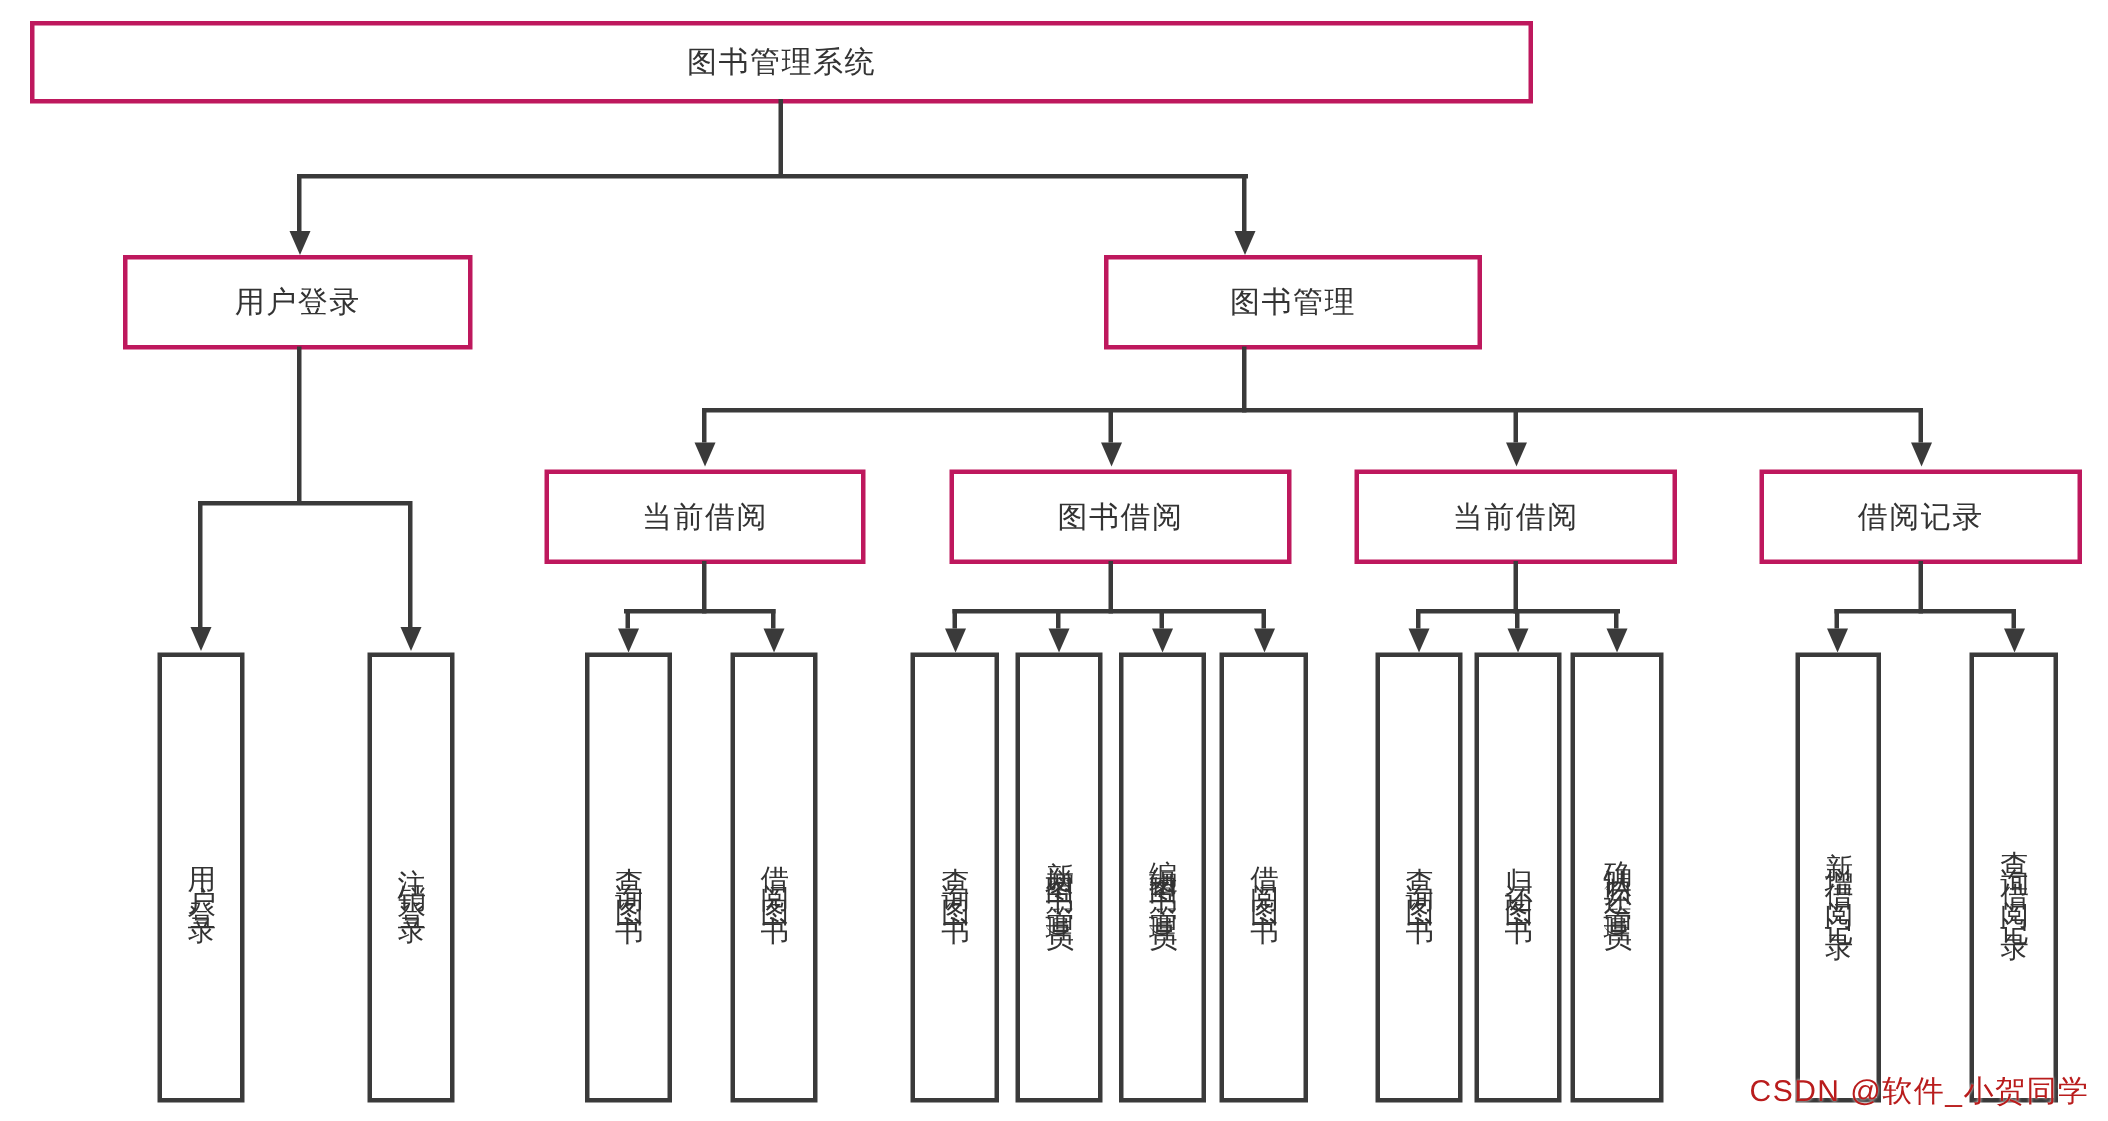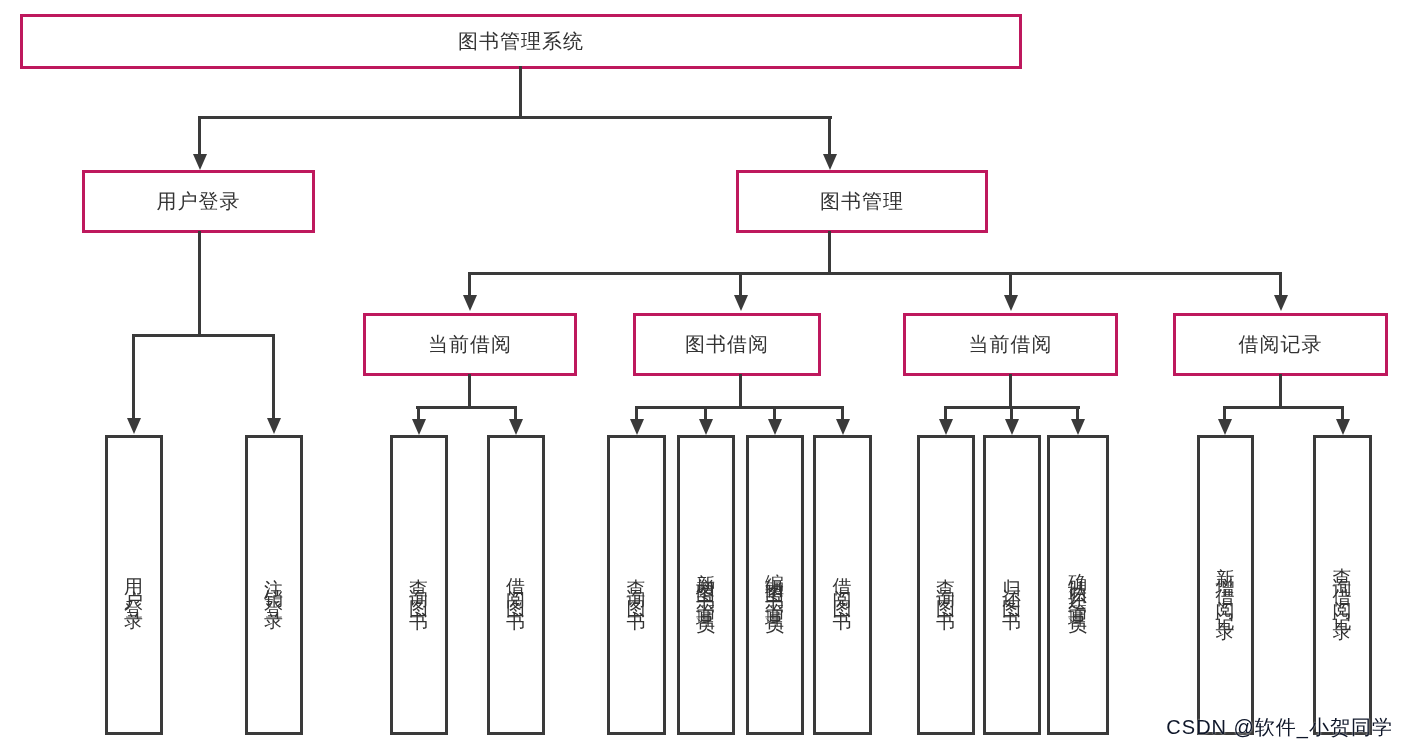--- a/index.html
+++ b/index.html
@@ -61,21 +61,21 @@
     width:0;height:0;
     border-left:7px solid transparent;
     border-right:7px solid transparent;
     border-top:16px solid #3a3a3a;
   }
   .watermark{
     position:absolute;
     right:12px;
     bottom:6px;
     font-size:20px;
-    color:#0f172a;
+    color:#b91c1c;
     text-shadow:0 0 2px #ffffff;
     letter-spacing:1px;
     white-space:nowrap;
   }
 </style>
 </head>
 <body>
 
 <div class="canvas">
 
@@ -103,21 +103,21 @@
   <div class="vline" style="left:828px;top:231px;height:44px;"></div>
   <div class="hline" style="left:468px;top:272px;width:814px;"></div>
   <div class="arrow" style="left:468px;top:272px;height:23px;"></div>
   <div class="arrow" style="left:739px;top:272px;height:23px;"></div>
   <div class="arrow" style="left:1009px;top:272px;height:23px;"></div>
   <div class="arrow" style="left:1279px;top:272px;height:23px;"></div>
 
   <div class="box" style="left:363px;top:313px;width:214px;height:63px;">
     <span>当前借阅</span>
   </div>
-  <div class="box" style="left:633px;top:313px;width:188px;height:63px;">
+  <div class="box" style="left:633px;top:313px;width:228px;height:63px;">
     <span>图书借阅</span>
   </div>
   <div class="box" style="left:903px;top:313px;width:215px;height:63px;">
     <span>当前借阅</span>
   </div>
   <div class="box" style="left:1173px;top:313px;width:215px;height:63px;align-items:center;">
     <span>借阅记录</span>
   </div>
 
   <div class="vline" style="left:468px;top:374px;height:35px;"></div>

